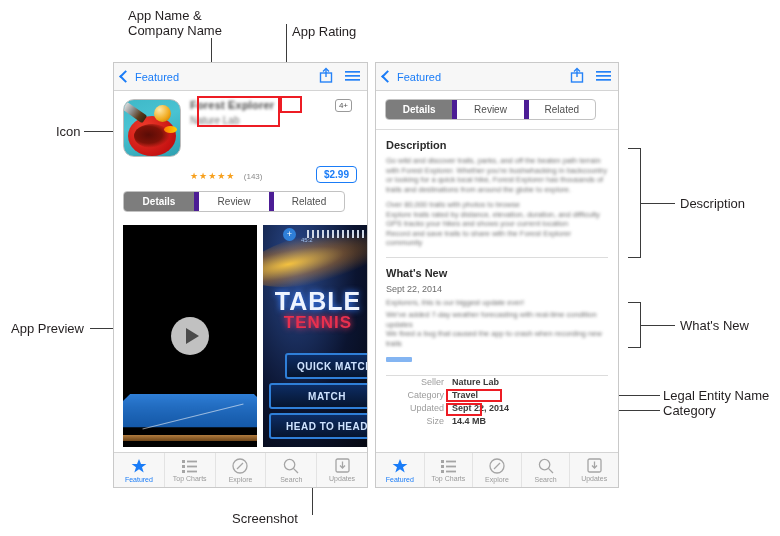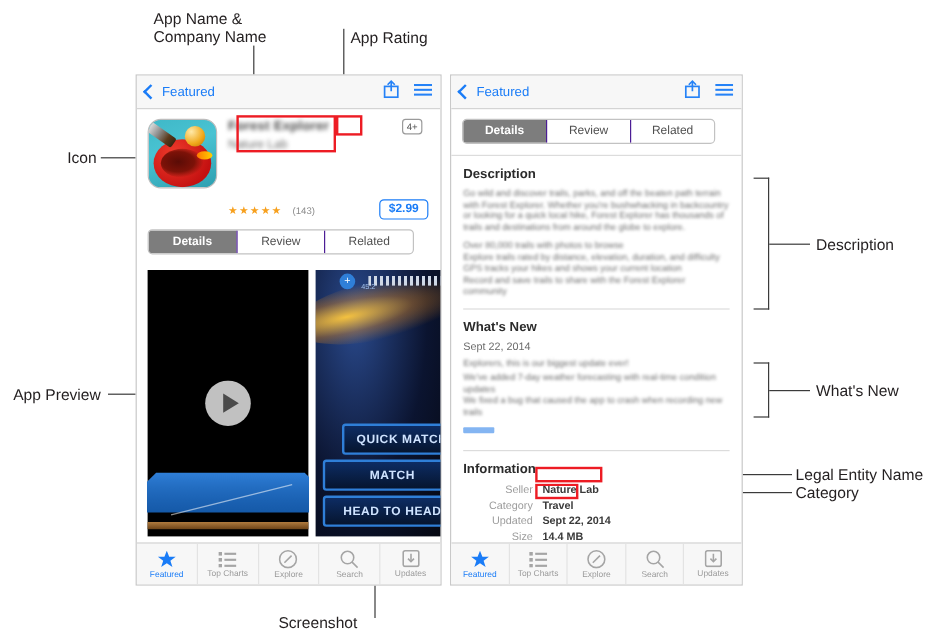--- a/index.html
+++ b/index.html
@@ -56,21 +56,21 @@
               padding:8px 10px 0 76px;}
   .stars{color:#f7a01d;font-size:9px;letter-spacing:1px;}
   .rcount{color:#8b8b8b;font-size:8px;margin-left:4px;margin-top:34px;}
   .price{border:1px solid #1a7cf7;border-radius:4px;color:#1a7cf7;font-size:10px;
          font-weight:bold;padding:2px 7px;background:#fff;}
 
   
   .segmented{display:flex;margin:8px 22px 0 9px;border:1px solid #c2c2c2;border-radius:4px;
              overflow:hidden;background:#fff;}
   .seg{flex:1;text-align:center;font-size:10px;padding:4px 0;color:#4f4f4f;
-       border-left:1px solid #4c1d95;}
+       border-left:5px solid #4c1d95;}
   .seg:first-child{border-left:none;}
   .seg.active{background:#7d7d7d;color:#fff;font-weight:bold;}
 
   
   .previews{display:flex;gap:6px;padding:9px 0 0 9px;margin-top:4px;}
   .shot{width:134px;height:222px;flex:none;position:relative;overflow:hidden;background:#000;}
   .shot2{width:110px;height:222px;flex:none;position:relative;overflow:hidden;
          background:radial-gradient(ellipse at 30% 18%,#2a4a8d 0%,#0b1430 55%,#05070f 100%);}
   .table3d{position:absolute;left:-6px;bottom:10px;width:150px;height:60px;
            background:linear-gradient(180deg,#2f7fd8,#1559a8);
@@ -225,20 +225,24 @@
         <div class="playtri"></div>
       </div>
     </div>
     <div class="shot2">
       <div class="glow"></div>
       <div class="tt-top">
         <div class="tt-circ">+</div>
         <div class="tt-tick"></div>
         <div class="tt-score">45:2</div>
       </div>
+      <div class="tt-logo">
+        <div class="tt-1">TABLE</div>
+        <div class="tt-2">TENNIS</div>
+      </div>
       <div class="tt-btn" style="top:128px;margin-left:16px;">QUICK MATCH</div>
       <div class="tt-btn" style="top:158px;">MATCH</div>
       <div class="tt-btn" style="top:188px;">HEAD TO HEAD</div>
     </div>
   </div>
 
   <div class="tabbar">
     <div class="tab active">
       <svg width="16" height="16" viewBox="0 0 16 16">
           <polygon points="8,1 10,6 15.4,6 11,9.3 12.7,14.6 8,11.3 3.3,14.6 5,9.3 0.6,6 6,6" fill="#1a7cf7"></polygon>
@@ -336,21 +340,20 @@
     <div class="date">Sept 22, 2014</div>
     <div class="blurtext">Explorers, this is our biggest update ever!</div>
     <div class="blurtext" style="margin-top:3px;">
       <div>We've added 7-day weather forecasting with real-time condition updates</div>
       <div>We fixed a bug that caused the app to crash when recording new trails</div>
     </div>
     <span class="more"></span>
 
     <div class="hr"></div>
 
-    <div class="sect-title">Information</div>
     <div>
       <div class="info-row">
         <div class="info-k">Seller</div>
         <div class="info-v">Nature Lab</div>
       </div>
       <div class="info-row">
         <div class="info-k">Category</div>
         <div class="info-v">Travel</div>
       </div>
       <div class="info-row">

